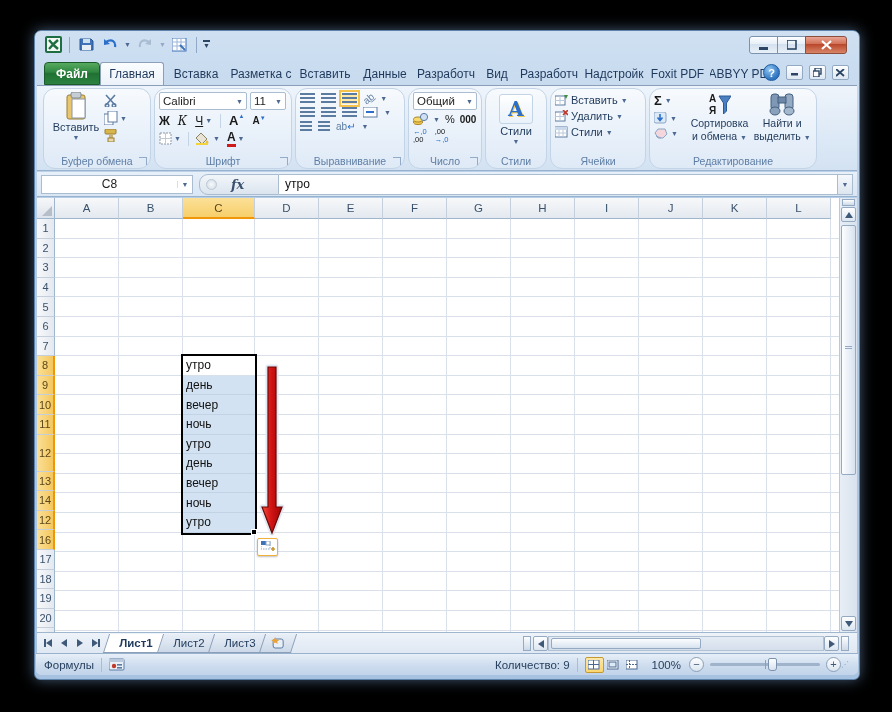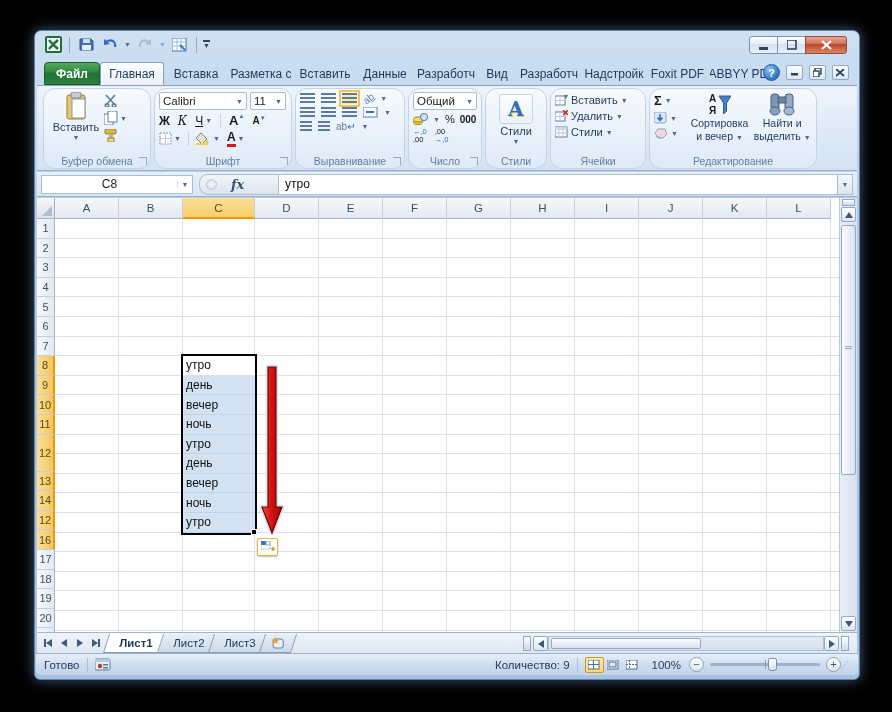--- a/index.html
+++ b/index.html
@@ -458,21 +458,21 @@
               <span class="dd">▼</span>
             </span>
         </div>
         <div class="bigbtn" style="width:68px;">
           <svg width="22" height="24">
               <text x="0" y="10" font-size="10" font-weight="bold" fill="#1a1a1a" font-family="Liberation Sans">А</text>
               <text x="0" y="22" font-size="10" font-weight="bold" fill="#1a1a1a" font-family="Liberation Sans">Я</text>
               <path d="M10 4 h12 l-4.5 7 v8 l-3 3 v-11 z" fill="#4a7fc1" stroke="#2a5a97"></path>
             </svg>
           <span class="rbtn-lbl" style="font-size:10.5px;">Сортировка</span>
-          <span class="rbtn-lbl" style="font-size:10.5px;"><span>и вечер</span> <span class="dd">▼</span></span>
+          <span class="rbtn-lbl" style="font-size:10.5px;"><span>и обмена</span> <span class="dd">▼</span></span>
         </div>
         <div class="bigbtn" style="width:62px;">
           <svg width="26" height="24">
               <rect x="2" y="2" width="8" height="16" rx="3" fill="#7f98b5" stroke="#446080"></rect>
               <rect x="16" y="2" width="8" height="16" rx="3" fill="#95abc4" stroke="#446080"></rect>
               <rect x="9" y="5" width="8" height="6" fill="#6d87a6" stroke="#446080"></rect>
               <ellipse cx="6" cy="19" rx="5" ry="4" fill="#8aa1bc" stroke="#446080"></ellipse>
               <ellipse cx="20" cy="19" rx="5" ry="4" fill="#a3b7cd" stroke="#446080"></ellipse>
             </svg>
           <span class="rbtn-lbl" style="font-size:10.5px;">Найти и</span>
@@ -644,21 +644,21 @@
           <div class="hs-thumb"></div>
         </div>
       <div class="scroll-btn" style="position:static;">
           <span class="tri right"></span>
         </div>
       <div class="splitter"></div>
     </div>
   </div>
 
   <div class="statusbar">
-    <span>Готово</span>
+    <span>Формулы</span>
     <span class="sb-sep"></span>
     <span>
         <svg width="16" height="13">
           <rect x="0" y="1" width="15" height="11" rx="1" fill="#e9eff7" stroke="#5c7ba1"></rect>
           <rect x="0" y="1" width="15" height="3" fill="#b9c8da"></rect>
           <circle cx="5" cy="8" r="2.2" fill="#c0392b"></circle>
           <rect x="8" y="6" width="5" height="1.6" fill="#5c7ba1"></rect>
           <rect x="8" y="9" width="5" height="1.6" fill="#5c7ba1"></rect>
         </svg>
       </span>

